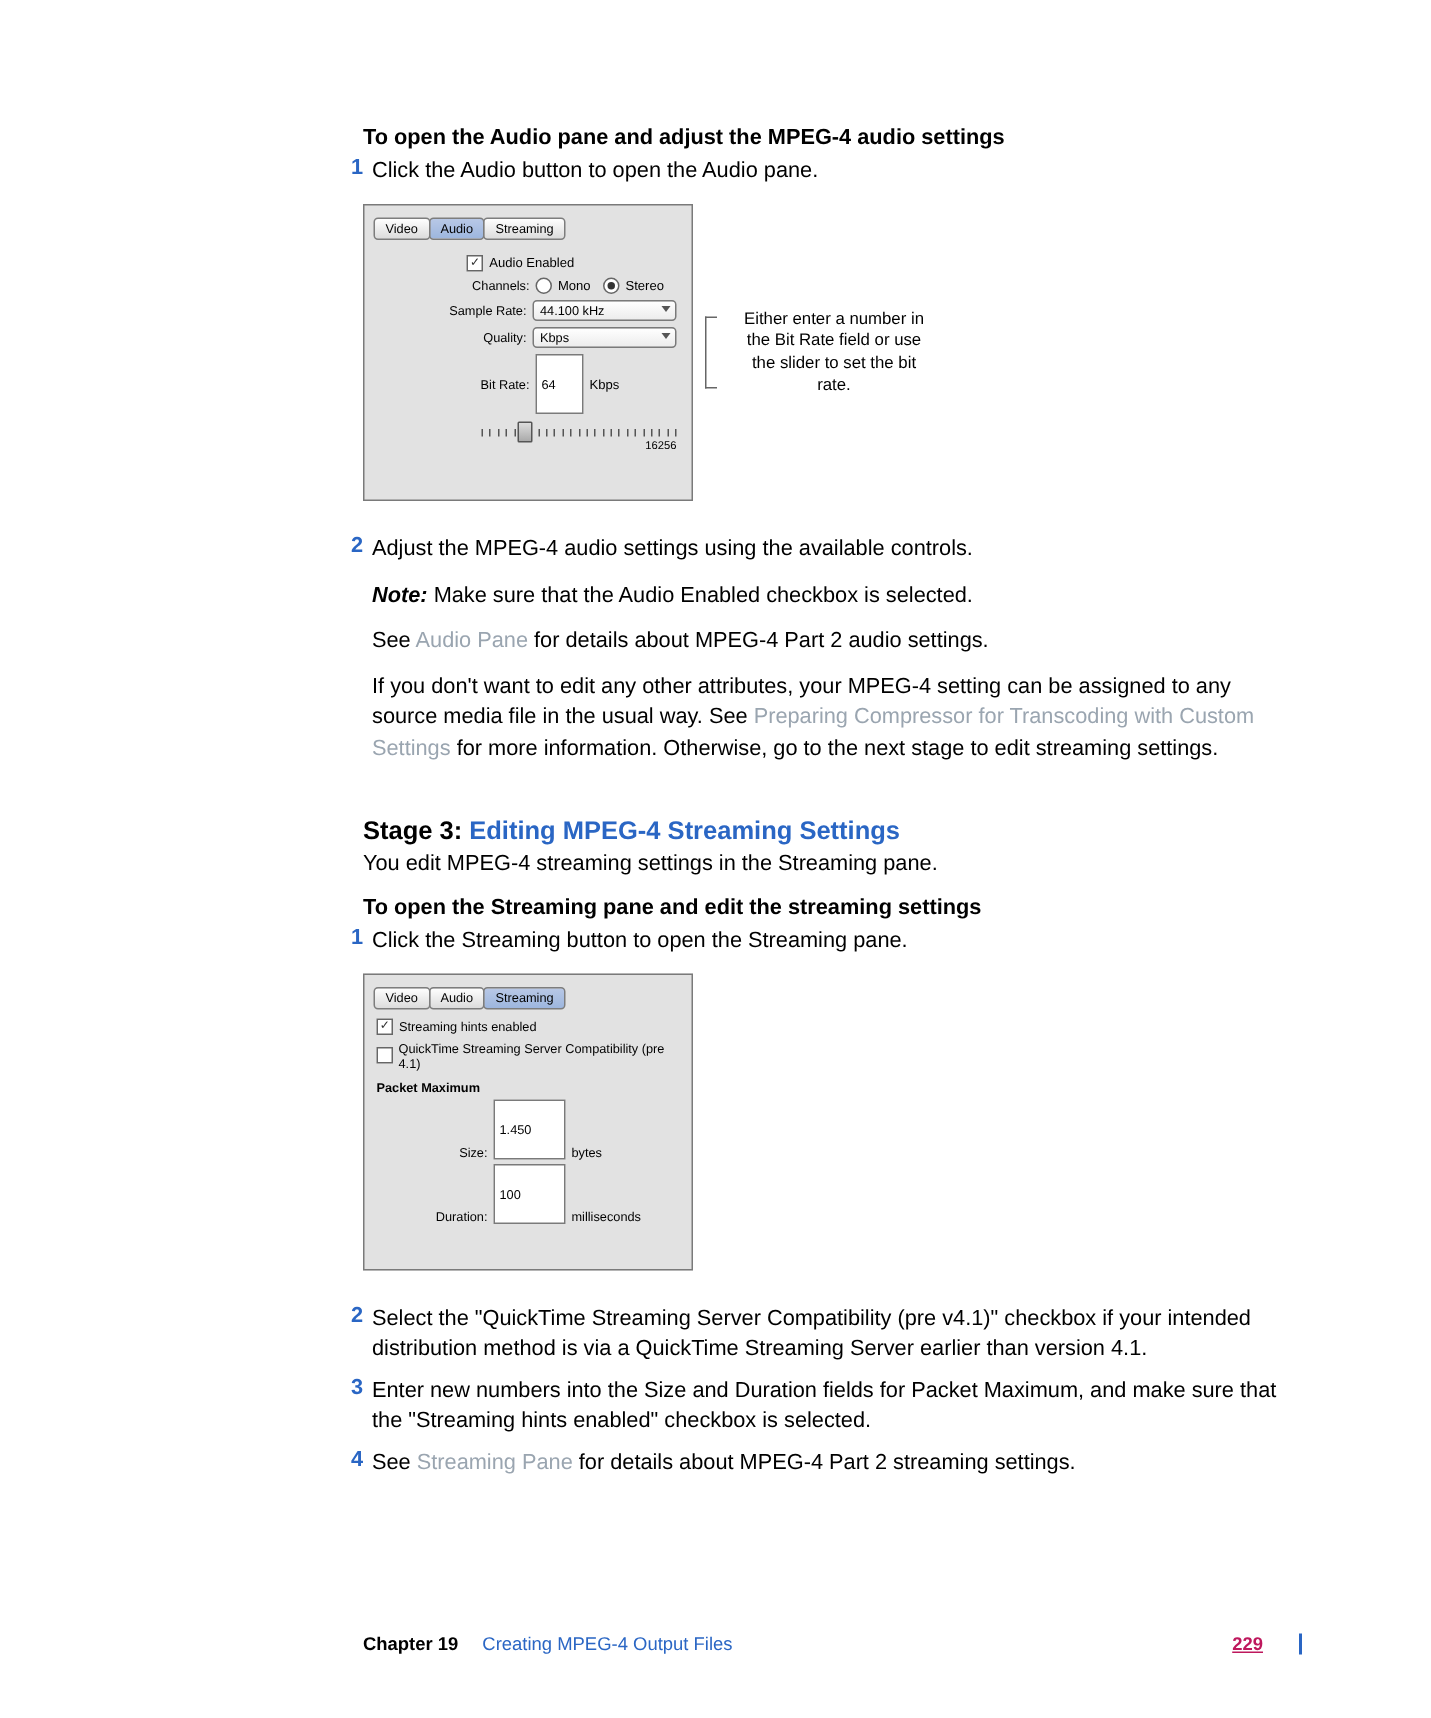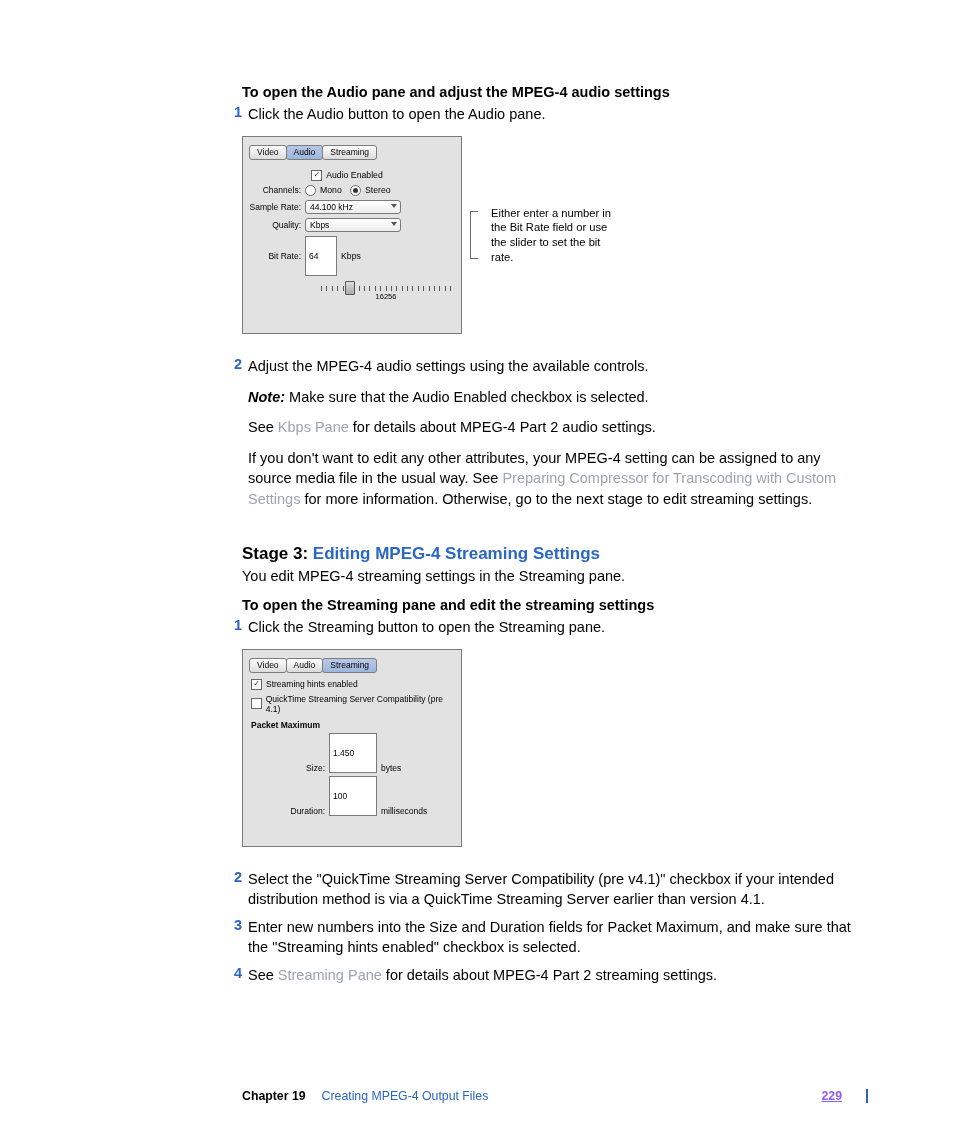--- a/index.html
+++ b/index.html
@@ -74,20 +74,21 @@
     padding: 2px 7px;
     font-size: 8.5px;
     border-radius: 3px;
     margin-right: -1px;
     line-height: 1;
   }
   .tab.active { background: linear-gradient(#b8c8e6,#9db6de); }
   .row {
     display: flex;
     align-items: center;
+    justify-content: flex-end;
     margin: 4px 10px 4px 0;
     gap: 4px;
   }
   .lbl { width: 58px; text-align: right; font-size: 8.5px; }
   .cb {
     width: 9px; height: 9px; border: 1px solid #666; background: #fff;
     display:inline-flex; align-items:center; justify-content:center;
     font-size:8px; line-height:1; color:#333;
   }
   .radio {
@@ -122,50 +123,50 @@
   .slider-wrap { position:relative; width:130px; height:18px; margin-left:auto; margin-right:10px; }
   .slider-track {
     position:absolute; top:6px; left:0; right:0;
     display:flex; justify-content:space-between;
   }
   .tick { width:1px; height:5px; background:#555; }
   .slider-thumb {
     position:absolute; top:1px; left:24px; width:8px; height:12px;
     background: linear-gradient(#ddd,#aaa); border:1px solid #555; border-radius:1px;
   }
-  .slider-labels { position:absolute; top:12px; left:0; right:0; display:flex; justify-content:center; font-size:7.5px;}
+  .slider-labels { position:absolute; top:12px; left:0; right:0; display:flex; justify-content:flex-end; font-size:7.5px;}
   .callout {
     display:flex; align-items:center; margin-left:8px;
   }
   .callout-line { width:14px; height:48px; border-left:1px solid #666; margin-right:0; position:relative; }
   .callout-line::before,
   .callout-line::after { content:""; position:absolute; left:-1px; width:8px; height:1px; background:#666;}
   .callout-line::before { top:0;} .callout-line::after { bottom:0;}
-  .callout-text { font-size:11.2px; line-height:1.3; max-width:130px; margin-left:6px; }
+  .callout-text { font-size:11.2px; line-height:1.3; max-width:130px; margin-left:6px;text-align:center; }
 
   
   .figure2 { margin: 12px 0 22px 0; }
   .panel2 { height:196px; }
   .cb-row { display:flex; align-items:center; gap:4px; margin:4px 8px; font-size:8.5px; }
   .group-label { margin:6px 8px 2px 8px; font-size:8.5px; font-weight:600; }
   .field-row { display:flex; align-items:flex-end; gap:4px; margin:3px 8px; }
   .field-row .fl { width:74px; text-align:right; font-size:8.5px; }
   .unit { font-size:8.5px; }
 
   
   .footer {
     position:absolute; bottom:42px; left:242px; right:86px;
     border-right: 2px solid #2a66c4;
     padding-right: 24px;
     display:flex; align-items:center;
     font-size: 12.3px;
   }
   .footer .chap { font-weight:600; margin-right:16px; }
   .footer .title { color:#2a66c4; }
-  .footer .pageno { margin-left:auto; font-weight:600; color:#8b5cf6;text-decoration:underline; }
+  .footer .pageno { margin-left:auto; font-weight:600; color:#be185d;text-decoration:underline; }
 </style>
 </head>
 <body>
 
 <div class="page">
   <div class="content">
 
     <div class="heading">To open the Audio pane and adjust the MPEG-4 audio settings</div>
 
     <div class="step">
@@ -246,21 +247,21 @@
     </div>
 
     <div class="step">
       <div class="step-num">2</div>
       <div class="step-body">
         <div class="para">Adjust the MPEG-4 audio settings using the available controls.</div>
         <div class="para">
           <span class="bold" style="font-style:italic;">Note:</span><span>  Make sure that the Audio Enabled checkbox is selected.</span>
         </div>
         <div class="para">
-          <span>See </span><a class="link">Kbps Pane</a><span> for details about MPEG-4 Part 2 audio settings.</span>
+          <span>See </span><a class="link">Audio Pane</a><span> for details about MPEG-4 Part 2 audio settings.</span>
         </div>
         <div class="para">
           <span>If you don't want to edit any other attributes, your MPEG-4 setting can be assigned to any source media file in the usual way. See </span><a class="link">Preparing Compressor for Transcoding with Custom Settings</a><span> for more information. Otherwise, go to the next stage to edit streaming settings.</span>
         </div>
       </div>
     </div>
 
     <div class="stage-title">
       <span>Stage 3: </span><span class="blue">Editing MPEG-4 Streaming Settings</span>
     </div>

